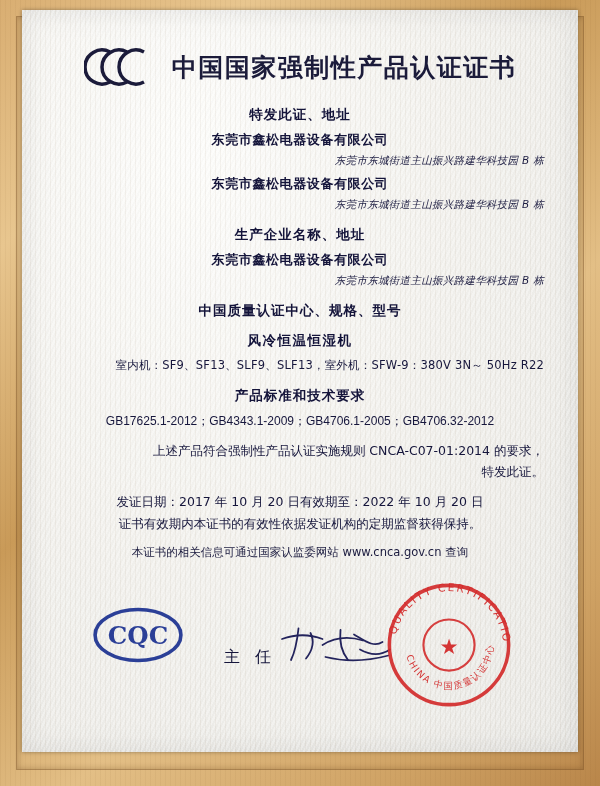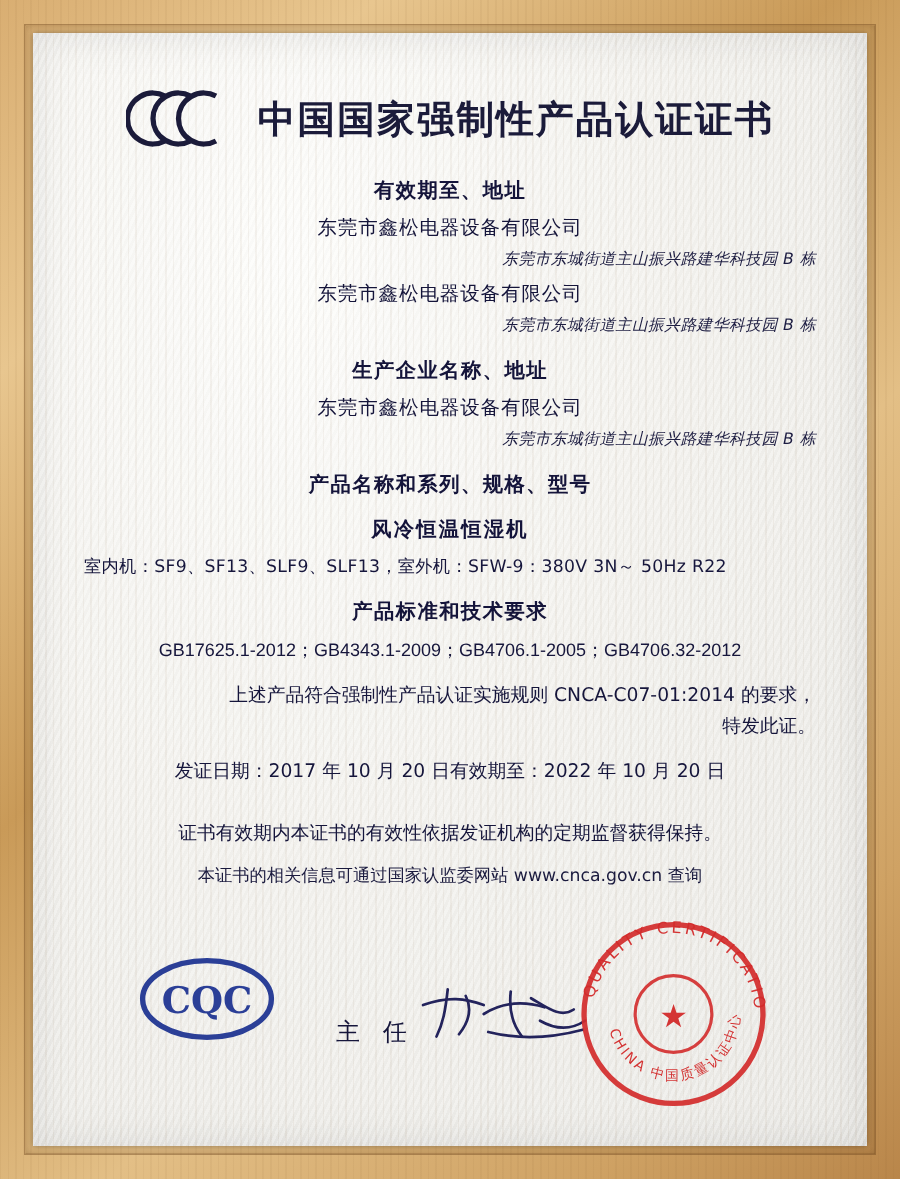--- a/index.html
+++ b/index.html
@@ -14,21 +14,21 @@
     overflow: hidden;
   }
 
   
   .frame {
     position: relative;
     width: 600px;
     height: 786px;
     box-sizing: border-box;
     background: linear-gradient(135deg, #d9ae72 0%, #e8c68f 18%, #c99a58 40%, #e3bf86 62%, #cfa264 85%, #b9864a 100%);
-    padding: 22px;
+    padding: 10px;
   }
   .frame::after {
     content: "";
     position: absolute;
     inset: 0;
     pointer-events: none;
     background:
       repeating-linear-gradient(90deg, rgba(120,80,35,0.06) 0px, rgba(120,80,35,0.06) 1px, rgba(255,255,255,0) 1px, rgba(255,255,255,0) 5px);
   }
   .frame-inner-bevel {
@@ -101,21 +101,21 @@
     font-size: 13.5px;
     font-weight: bold;
     color: #14143a;
     letter-spacing: 1px;
   }
   .line-strong {
     text-align: center;
     margin-top: 7px;
     font-family: "DejaVu Sans", sans-serif;
     font-size: 13px;
-    font-weight: normal;
+    font-weight: bold;
     color: #14143a;
     letter-spacing: .6px;
   }
   .line-small {
     text-align: right;
     margin-top: 5px;
     font-family: "DejaVu Sans", sans-serif;
     font-size: 10.5px;
     color: #1d1d42;
     letter-spacing: .3px;
@@ -124,21 +124,21 @@
   .product-name {
     text-align: center;
     margin-top: 12px;
     font-family: "DejaVu Sans", sans-serif;
     font-size: 13.5px;
     font-weight: bold;
     color: #13133a;
     letter-spacing: 1.5px;
   }
   .models {
-    text-align: left;
+    text-align: right;
     margin-top: 8px;
     font-family: "DejaVu Sans", sans-serif;
     font-size: 11.5px;
     color: #16163c;
     letter-spacing: .2px;
   }
   .standards {
     text-align: center;
     margin-top: 8px;
     font-family: Liberation Sans, sans-serif;
@@ -156,21 +156,21 @@
   .dates {
     display: flex;
     justify-content: center;
     margin-top: 12px;
     font-family: "DejaVu Sans", sans-serif;
     font-size: 12.5px;
     color: #15153b;
   }
   .validity {
     text-align: center;
-    margin-top: 24px;
+    margin-top: 5px;
     font-family: Liberation Sans, sans-serif;
     font-size: 12.5px;
     color: #15153b;
   }
   .website-note {
     text-align: center;
     margin-top: 12px;
     font-family: "DejaVu Sans", sans-serif;
     font-size: 11.5px;
     color: #1a1a3e;
@@ -227,32 +227,32 @@
         <g fill="none" stroke="#1b1b3a" stroke-width="7">
           <path d="M52 20 A34 34 0 1 0 52 80"></path>
           <path d="M86 20 A34 34 0 1 0 86 80"></path>
           <path d="M120 20 A34 34 0 1 0 120 80"></path>
         </g>
       </svg>
       <div class="main-title">中国国家强制性产品认证证书</div>
     </div>
 
 
-    <div class="section-label">有效期至、地址</div>
+    <div class="section-label">特发此证、地址</div>
     <div class="line-strong">东莞市鑫松电器设备有限公司</div>
     <div class="line-small">东莞市东城街道主山振兴路建华科技园 B 栋</div>
 
     <div class="line-strong">东莞市鑫松电器设备有限公司</div>
     <div class="line-small">东莞市东城街道主山振兴路建华科技园 B 栋</div>
 
     <div class="section-label">生产企业名称、地址</div>
     <div class="line-strong">东莞市鑫松电器设备有限公司</div>
     <div class="line-small">东莞市东城街道主山振兴路建华科技园 B 栋</div>
 
-    <div class="section-label">产品名称和系列、规格、型号</div>
+    <div class="section-label">中国质量认证中心、规格、型号</div>
     <div class="product-name">风冷恒温恒湿机</div>
     <div class="models">室内机：SF9、SF13、SLF9、SLF13，室外机：SFW-9：380V 3N～  50Hz R22</div>
 
     <div class="section-label">产品标准和技术要求</div>
     <div class="standards">GB17625.1-2012；GB4343.1-2009；GB4706.1-2005；GB4706.32-2012</div>
 
     <div class="statement">上述产品符合强制性产品认证实施规则 CNCA-C07-01:2014 的要求，</div>
     <div class="statement" style="margin-top:0;">特发此证。</div>
 
     <div class="dates">

